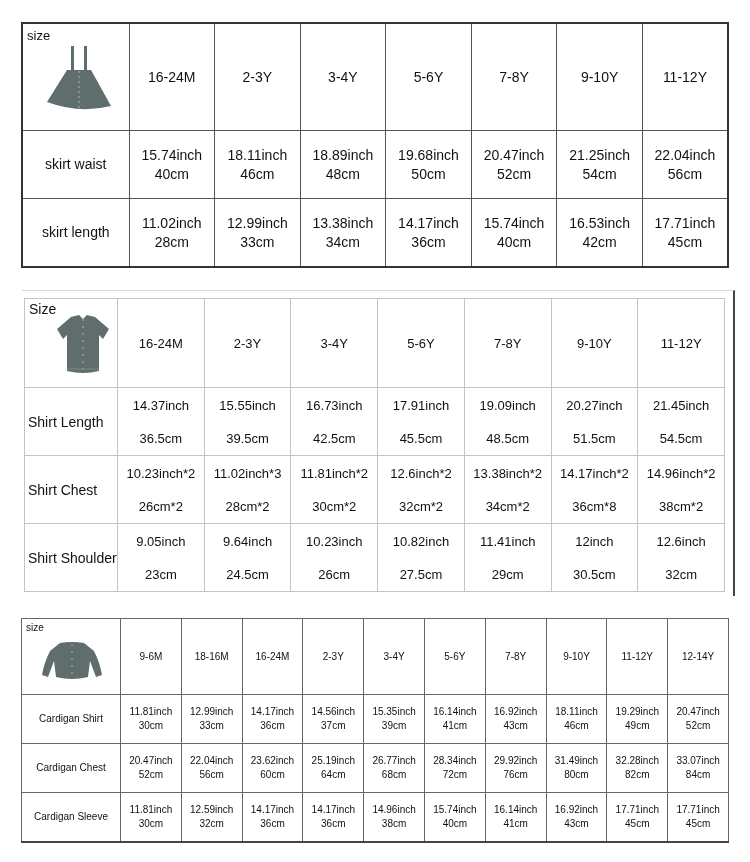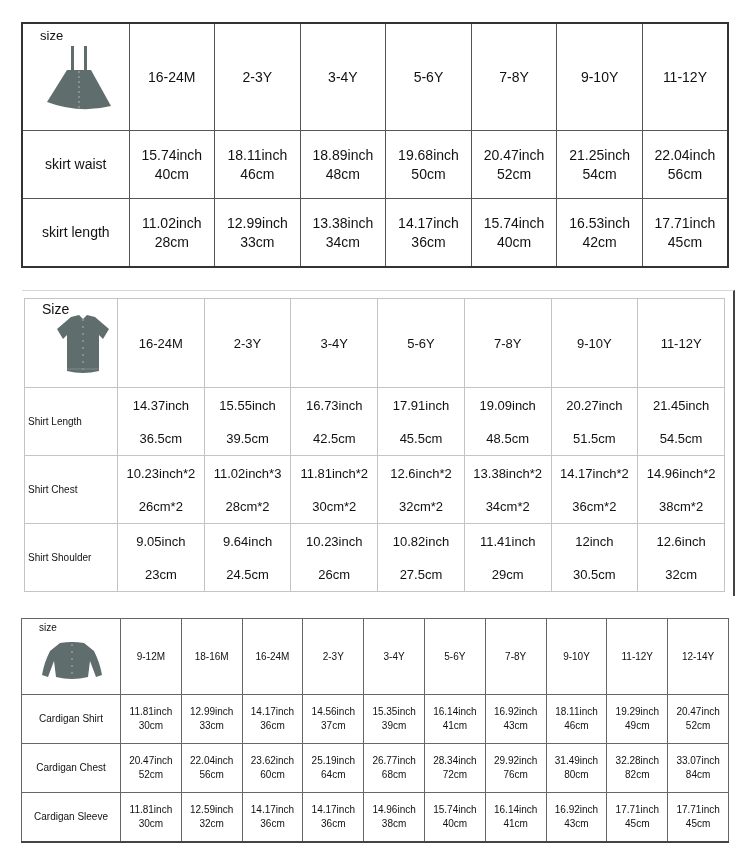--- a/index.html
+++ b/index.html
@@ -16,33 +16,33 @@
   #t1 tr.row td { height: 67px; }
 
   
   #t2wrap { position: absolute; left: 22px; top: 290px; width: 711px; height: 305px;
             border-top: 1px solid #d8d8d8; border-right: 2px solid #444; }
   #t2 { left: 24px; top: 298px; width: 701px; border: 1px solid #bbb; }
   #t2 td { border: 1px solid #c4c4c4; font-size: 13px; }
   #t2 col.lab { width: 93px; }
   #t2 tr.hdr td { height: 88px; }
   #t2 tr.row td { height: 67px; }
-  #t2 td.label { text-align: left; padding-left: 3px; font-size: 10px; }
+  #t2 td.label { text-align: left; padding-left: 3px; font-size: 14px; }
   #t2 .cell-inner { display: flex; flex-direction: column; justify-content: space-between;
                     height: 48px; align-items: center; }
 
   
   #t3 { left: 21px; top: 618px; width: 708px; border: 1px solid #444; border-bottom: 2px solid #444; }
   #t3 td { border: 1px solid #666; font-size: 10px; line-height: 14px; }
   #t3 col.lab { width: 99px; }
   #t3 tr.hdr td { height: 75px; }
   #t3 tr.row td { height: 48px; }
 
   .size-cell { position: relative; }
-  .size-label { position: absolute; left: 17px; top: 2px; text-align: left; }
+  .size-label { position: absolute; left: 4px; top: 2px; text-align: left; }
   #t1 .size-label { font-size: 13px; }
   #t2 .size-label { font-size: 14px; }
   #t3 .size-label { font-size: 10px; }
   .garment { position: absolute; }
   #t1 .garment { left: 22px; top: 20px; }
   #t2 .garment { left: 30px; top: 14px; }
   #t3 .garment { left: 18px; top: 22px; }
   .val { display: block; }
 </style>
 </head>
@@ -246,21 +246,21 @@
         </td>
     <td>
           <div class="cell-inner">
             <span>13.38inch*2</span>
             <span>34cm*2</span>
           </div>
         </td>
     <td>
           <div class="cell-inner">
             <span>14.17inch*2</span>
-            <span>36cm*2</span>
+            <span>36cm*8</span>
           </div>
         </td>
     <td>
           <div class="cell-inner">
             <span>14.96inch*2</span>
             <span>38cm*2</span>
           </div>
         </td>
   </tr>
   <tr class="row">
@@ -327,21 +327,21 @@
     </colgroup>
   <tbody>
       <tr class="hdr">
     <td class="size-cell">
       <span class="size-label">size</span>
       <svg class="garment" width="64" height="40" viewBox="0 0 64 40">
         <path d="M20 2 Q32 0 44 2 L54 10 Q60 22 62 34 L56 36 L50 20 L48 36 Q32 40 16 36 L14 20 L8 36 L2 34 Q4 22 10 10 Z" fill="#5f6e6c"></path>
         <line x1="32" y1="3" x2="32" y2="36" stroke="#a9b4b2" stroke-width="1" stroke-dasharray="2 5"></line>
       </svg>
     </td>
-    <td>9-12M</td>
+    <td>9-6M</td>
     <td>18-16M</td>
     <td>16-24M</td>
     <td>2-3Y</td>
     <td>3-4Y</td>
     <td>5-6Y</td>
     <td>7-8Y</td>
     <td>9-10Y</td>
     <td>11-12Y</td>
     <td>12-14Y</td>
   </tr>

